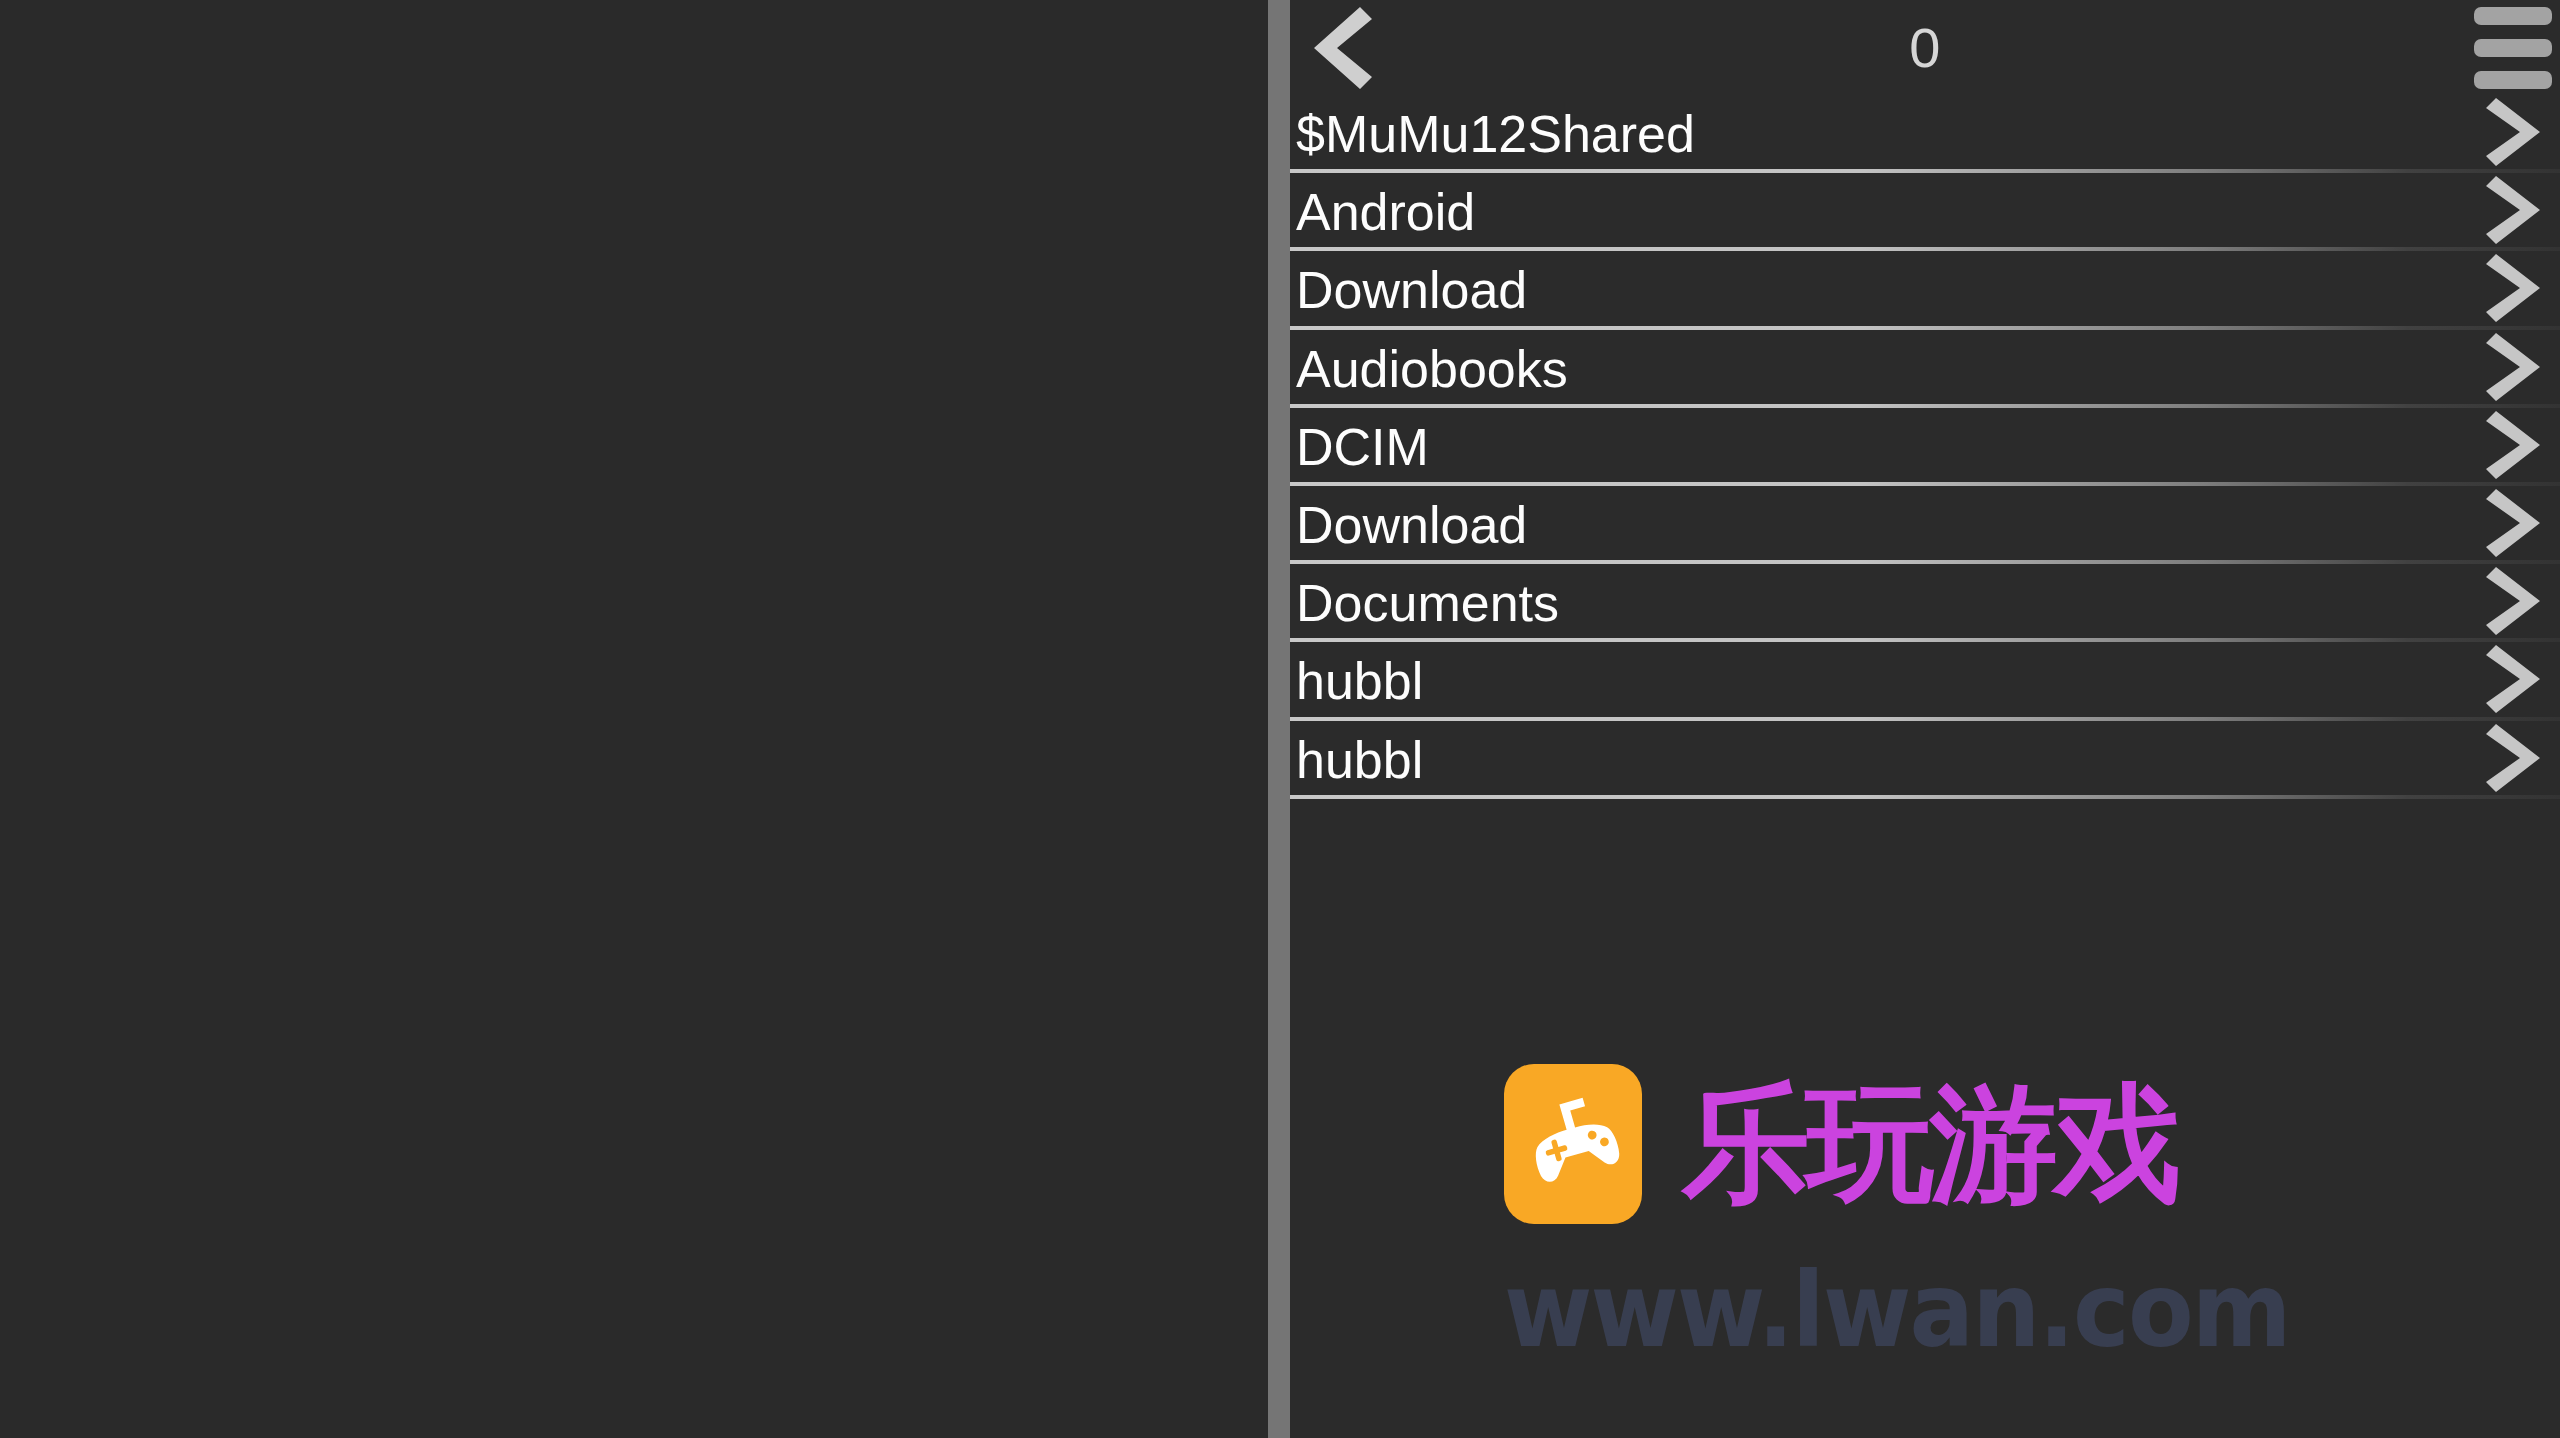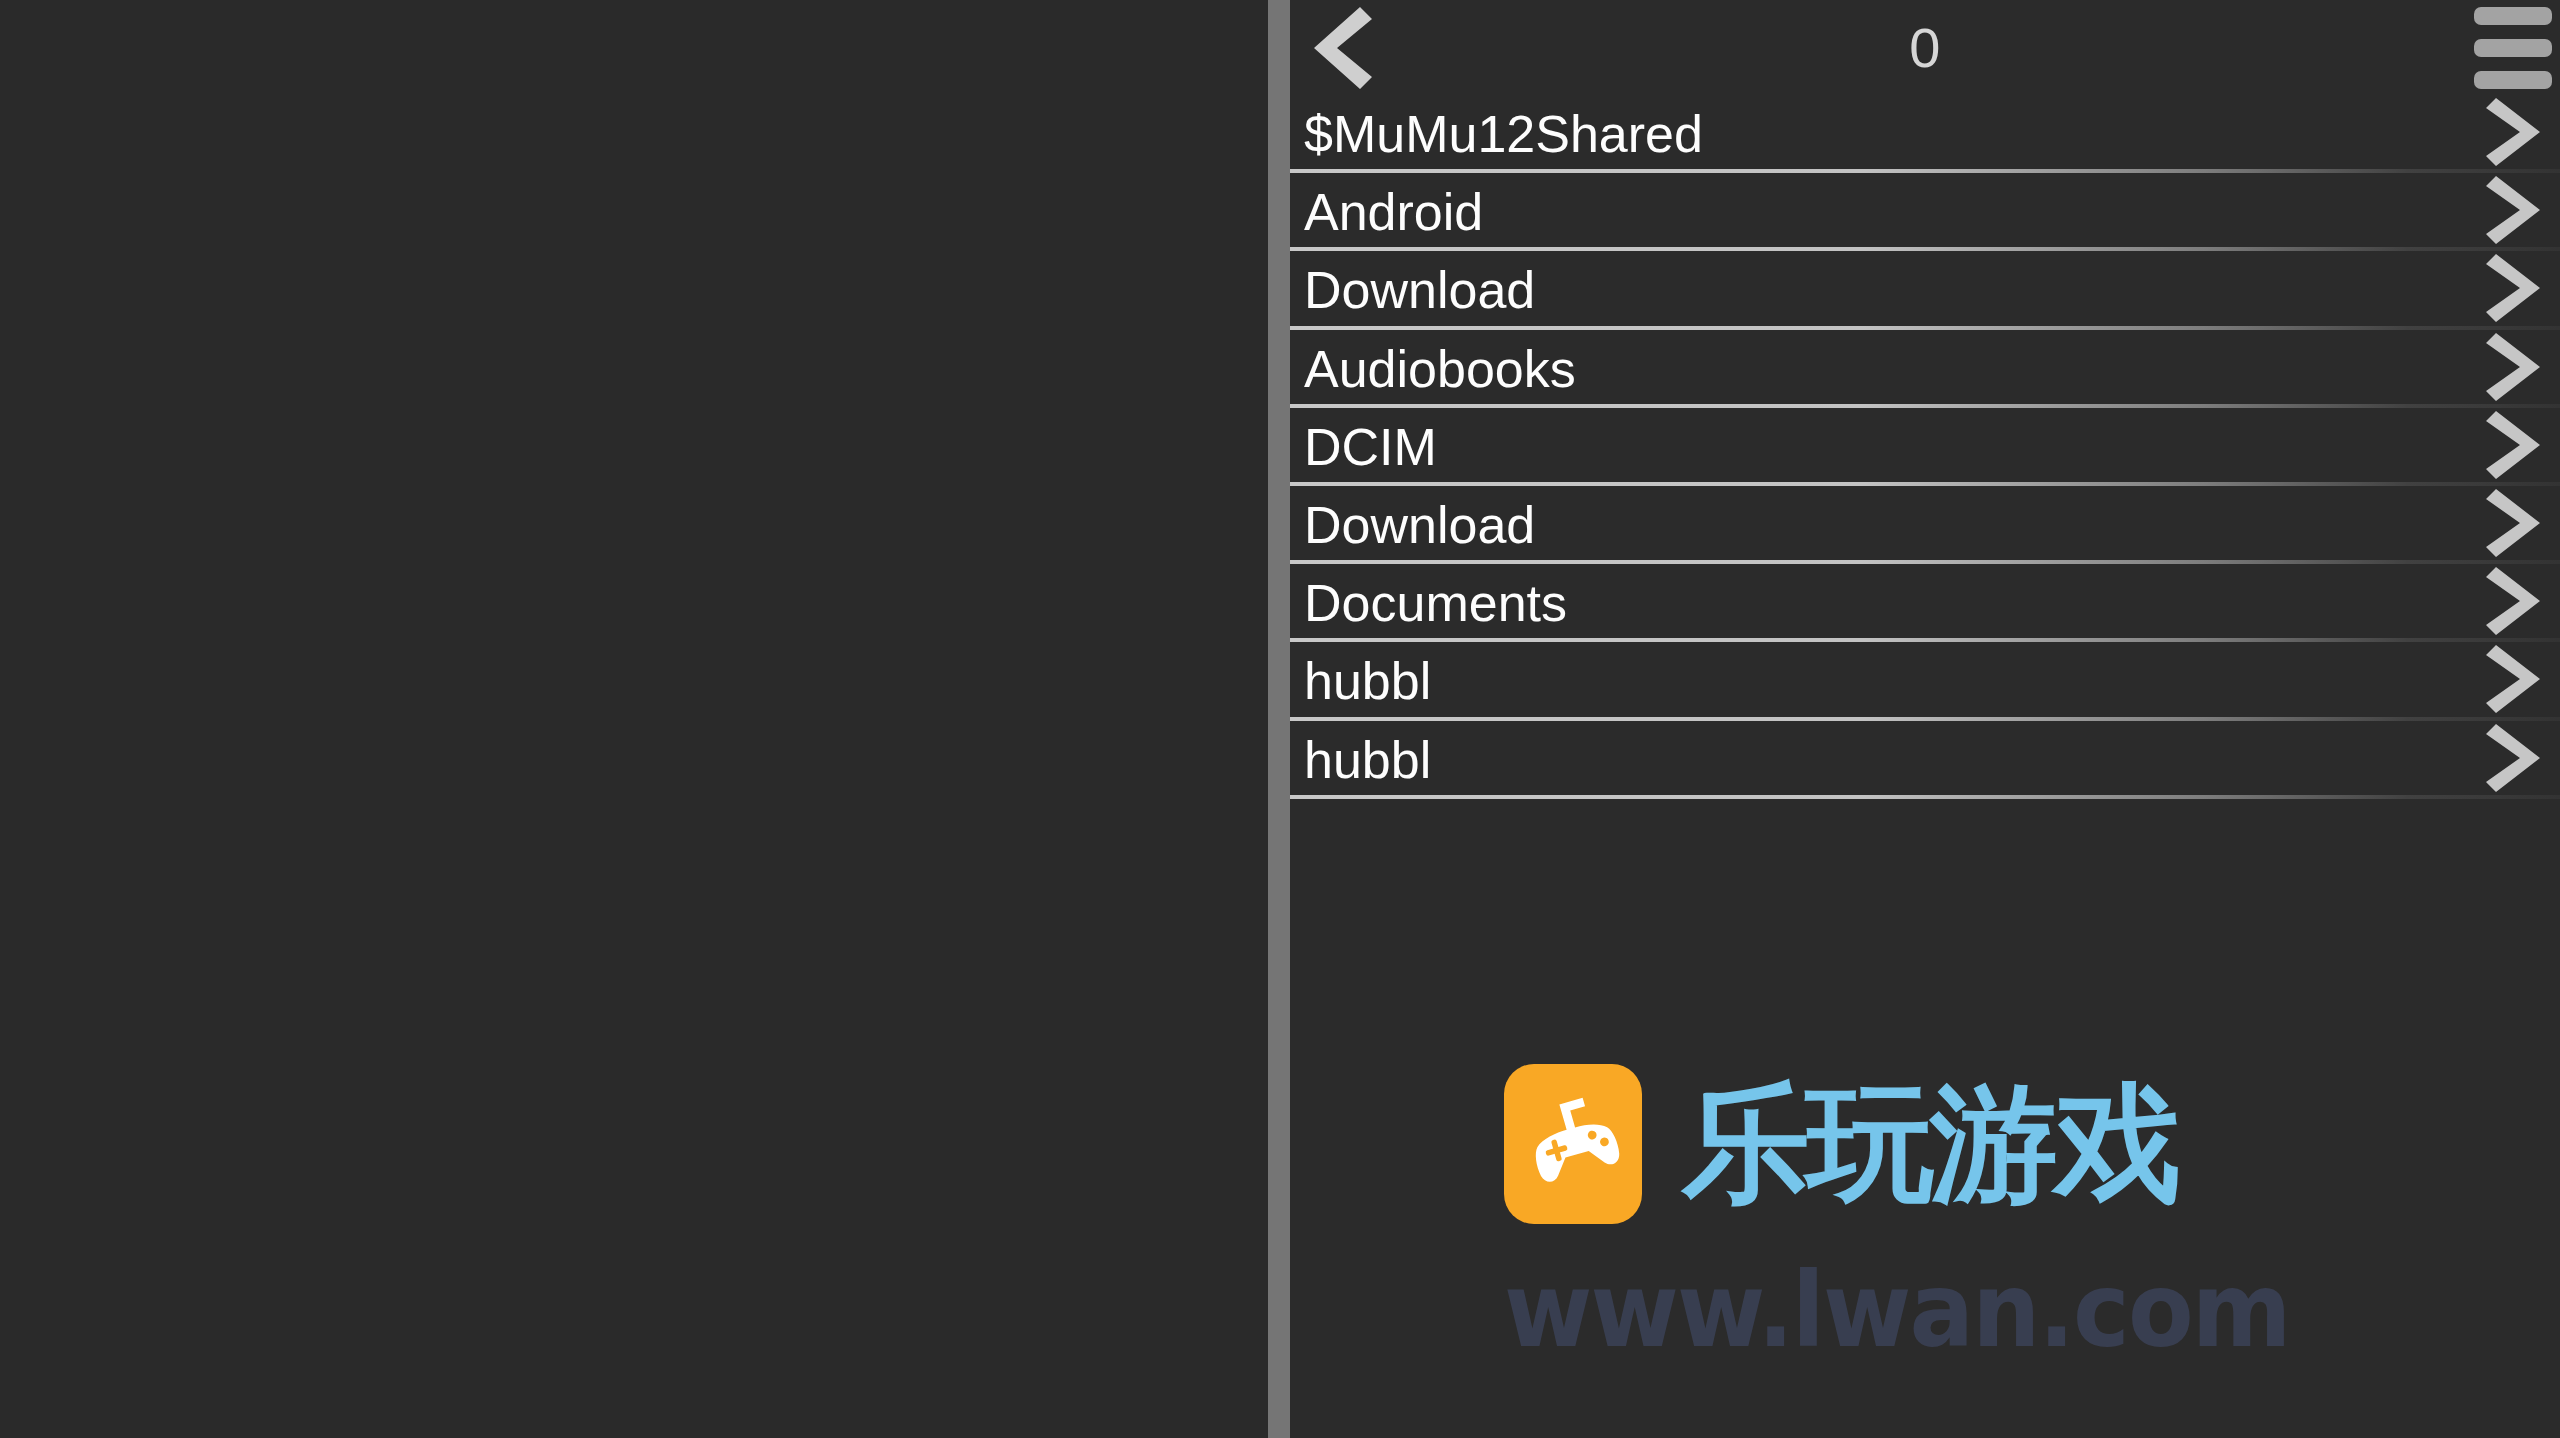--- a/index.html
+++ b/index.html
@@ -120,21 +120,21 @@
     overflow: hidden;
     z-index: 2;
   }
 
   .file-row {
     position: relative;
     height: 78.2px;
     flex: 0 0 78.2px;
     display: flex;
     align-items: center;
-    padding: 0 0 0 14px;
+    padding: 0 0 0 6px;
     box-sizing: border-box;
     cursor: pointer;
   }
 
   .file-row .row-label {
     color: #fdfdfd;
     font-size: 52px;
     font-weight: 400;
     line-height: 1;
     white-space: nowrap;
@@ -190,21 +190,21 @@
   }
   .wm-icon svg { display:block; }
 
   .wm-cn {
     position: absolute;
     left: 178px;
     top: 18px;
     font-size: 128px;
     line-height: 1;
     font-weight: 700;
-    color: #7dd3fc;
+    color: #d946ef;
     font-family: "DejaVu Sans", sans-serif;
     letter-spacing: -4px;
     white-space: nowrap;
     opacity: 0.92;
   }
 
   .wm-url {
     position: absolute;
     left: 0px;
     top: 196px;

